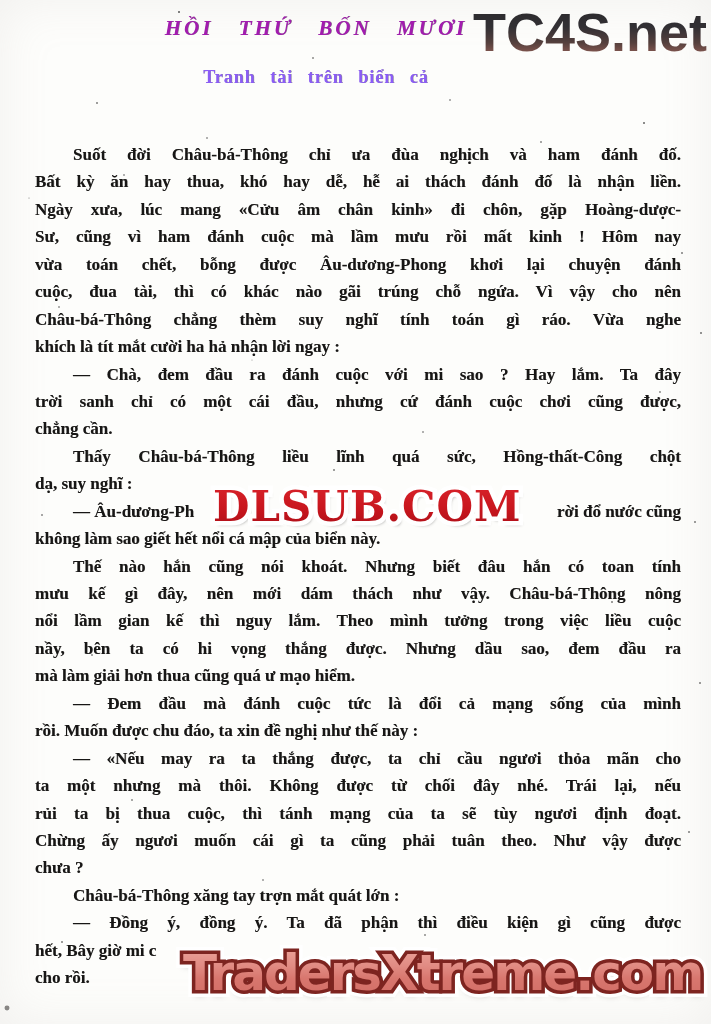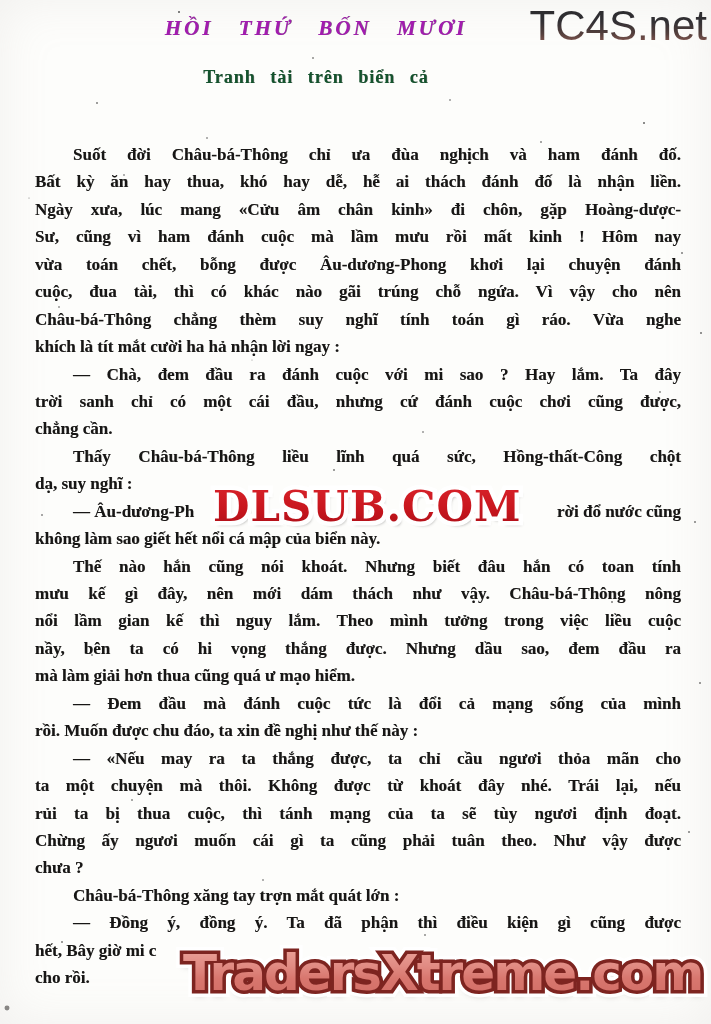--- a/index.html
+++ b/index.html
@@ -16,21 +16,21 @@
     position:absolute;top:16px;left:0;width:632px;margin:0;
     text-align:center;
     font-size:21px;font-style:italic;font-weight:bold;
     letter-spacing:3px;word-spacing:17px;color:#a21caf;
     text-shadow:.4px .4px 0 rgba(25,25,25,.5);
   }
   .subtitle{
     position:absolute;top:67px;left:0;width:632px;margin:0;
     text-align:center;
     font-size:18px;font-weight:bold;
-    letter-spacing:1px;word-spacing:9px;color:#14532d;
+    letter-spacing:1px;word-spacing:9px;color:#8b5cf6;
     text-shadow:.4px .4px 0 rgba(25,25,25,.5);
   }
   
   .body-text{
     position:absolute;top:141px;left:35px;width:646px;
     font-size:17px;font-weight:bold;color:#171615;
     text-shadow:.3px .3px 0 rgba(30,28,26,.45);
   }
   .line{
     height:27.45px;line-height:27.45px;
@@ -38,21 +38,21 @@
     white-space:nowrap;overflow:visible;
   }
   .line.end{text-align:center;text-align-last:left;white-space:normal;}
   .line.indent{text-indent:38px;}
   .line.split{display:flex;justify-content:space-between;text-indent:0;}
   .line.split span:first-child{padding-left:38px;}
   
   .wm-tc4s{
     position:absolute;top:5px;right:4px;
     font-family:"Liberation Sans","DejaVu Sans",sans-serif;
-    font-weight:normal;font-size:42px;letter-spacing:0px;line-height:1;
+    font-weight:bold;font-size:54px;letter-spacing:0px;line-height:1;
   }
   .wm-tc4s .grad{
     background:linear-gradient(180deg,#29282a 0%,#323034 42%,#55403d 68%,#8a5a52 88%,#a06a60 100%);
     -webkit-background-clip:text;background-clip:text;color:transparent;
   }
   
   .wm-dlsub{
     position:absolute;top:486px;left:213px;
     font-family:"DejaVu Serif","Liberation Serif",serif;
     font-weight:bold;font-size:42px;letter-spacing:1px;line-height:1;
@@ -142,21 +142,21 @@
       </div>
       <div class="line end">không làm sao giết hết nổi cá mập của biển này.</div>
       <div class="line indent">Thế nào hắn cũng nói khoát. Nhưng biết đâu hắn có toan tính</div>
       <div class="line">mưu kế gì đây, nên mới dám thách như vậy. Châu-bá-Thông nông</div>
       <div class="line">nổi lầm gian kế thì nguy lắm. Theo mình tưởng trong việc liều cuộc</div>
       <div class="line">nầy, bên ta có hi vọng thắng được. Nhưng dầu sao, đem đầu ra</div>
       <div class="line end">mà làm giải hơn thua cũng quá ư mạo hiểm.</div>
       <div class="line indent">— Đem đầu mà đánh cuộc tức là đổi cả mạng sống của mình</div>
       <div class="line end">rồi. Muốn được chu đáo, ta xin đề nghị như thế này :</div>
       <div class="line indent">— «Nếu may ra ta thắng được, ta chỉ cầu ngươi thỏa mãn cho</div>
-      <div class="line">ta một chuyện mà thôi. Không được từ khoát đây nhé. Trái lại, nếu</div>
+      <div class="line">ta một nhưng mà thôi. Không được từ chối đây nhé. Trái lại, nếu</div>
       <div class="line">rủi ta bị thua cuộc, thì tánh mạng của ta sẽ tùy ngươi định đoạt.</div>
       <div class="line">Chừng ấy ngươi muốn cái gì ta cũng phải tuân theo. Như vậy được</div>
       <div class="line end">chưa ?</div>
       <div class="line indent end">Châu-bá-Thông xăng tay trợn mắt quát lớn :</div>
       <div class="line indent">— Đồng ý, đồng ý. Ta đã phận thì điều kiện gì cũng được</div>
       <div class="line end">hết, Bây giờ mi c</div>
       <div class="line end">cho rồi.</div>
     </div>
 
   <div class="wm-tc4s">

